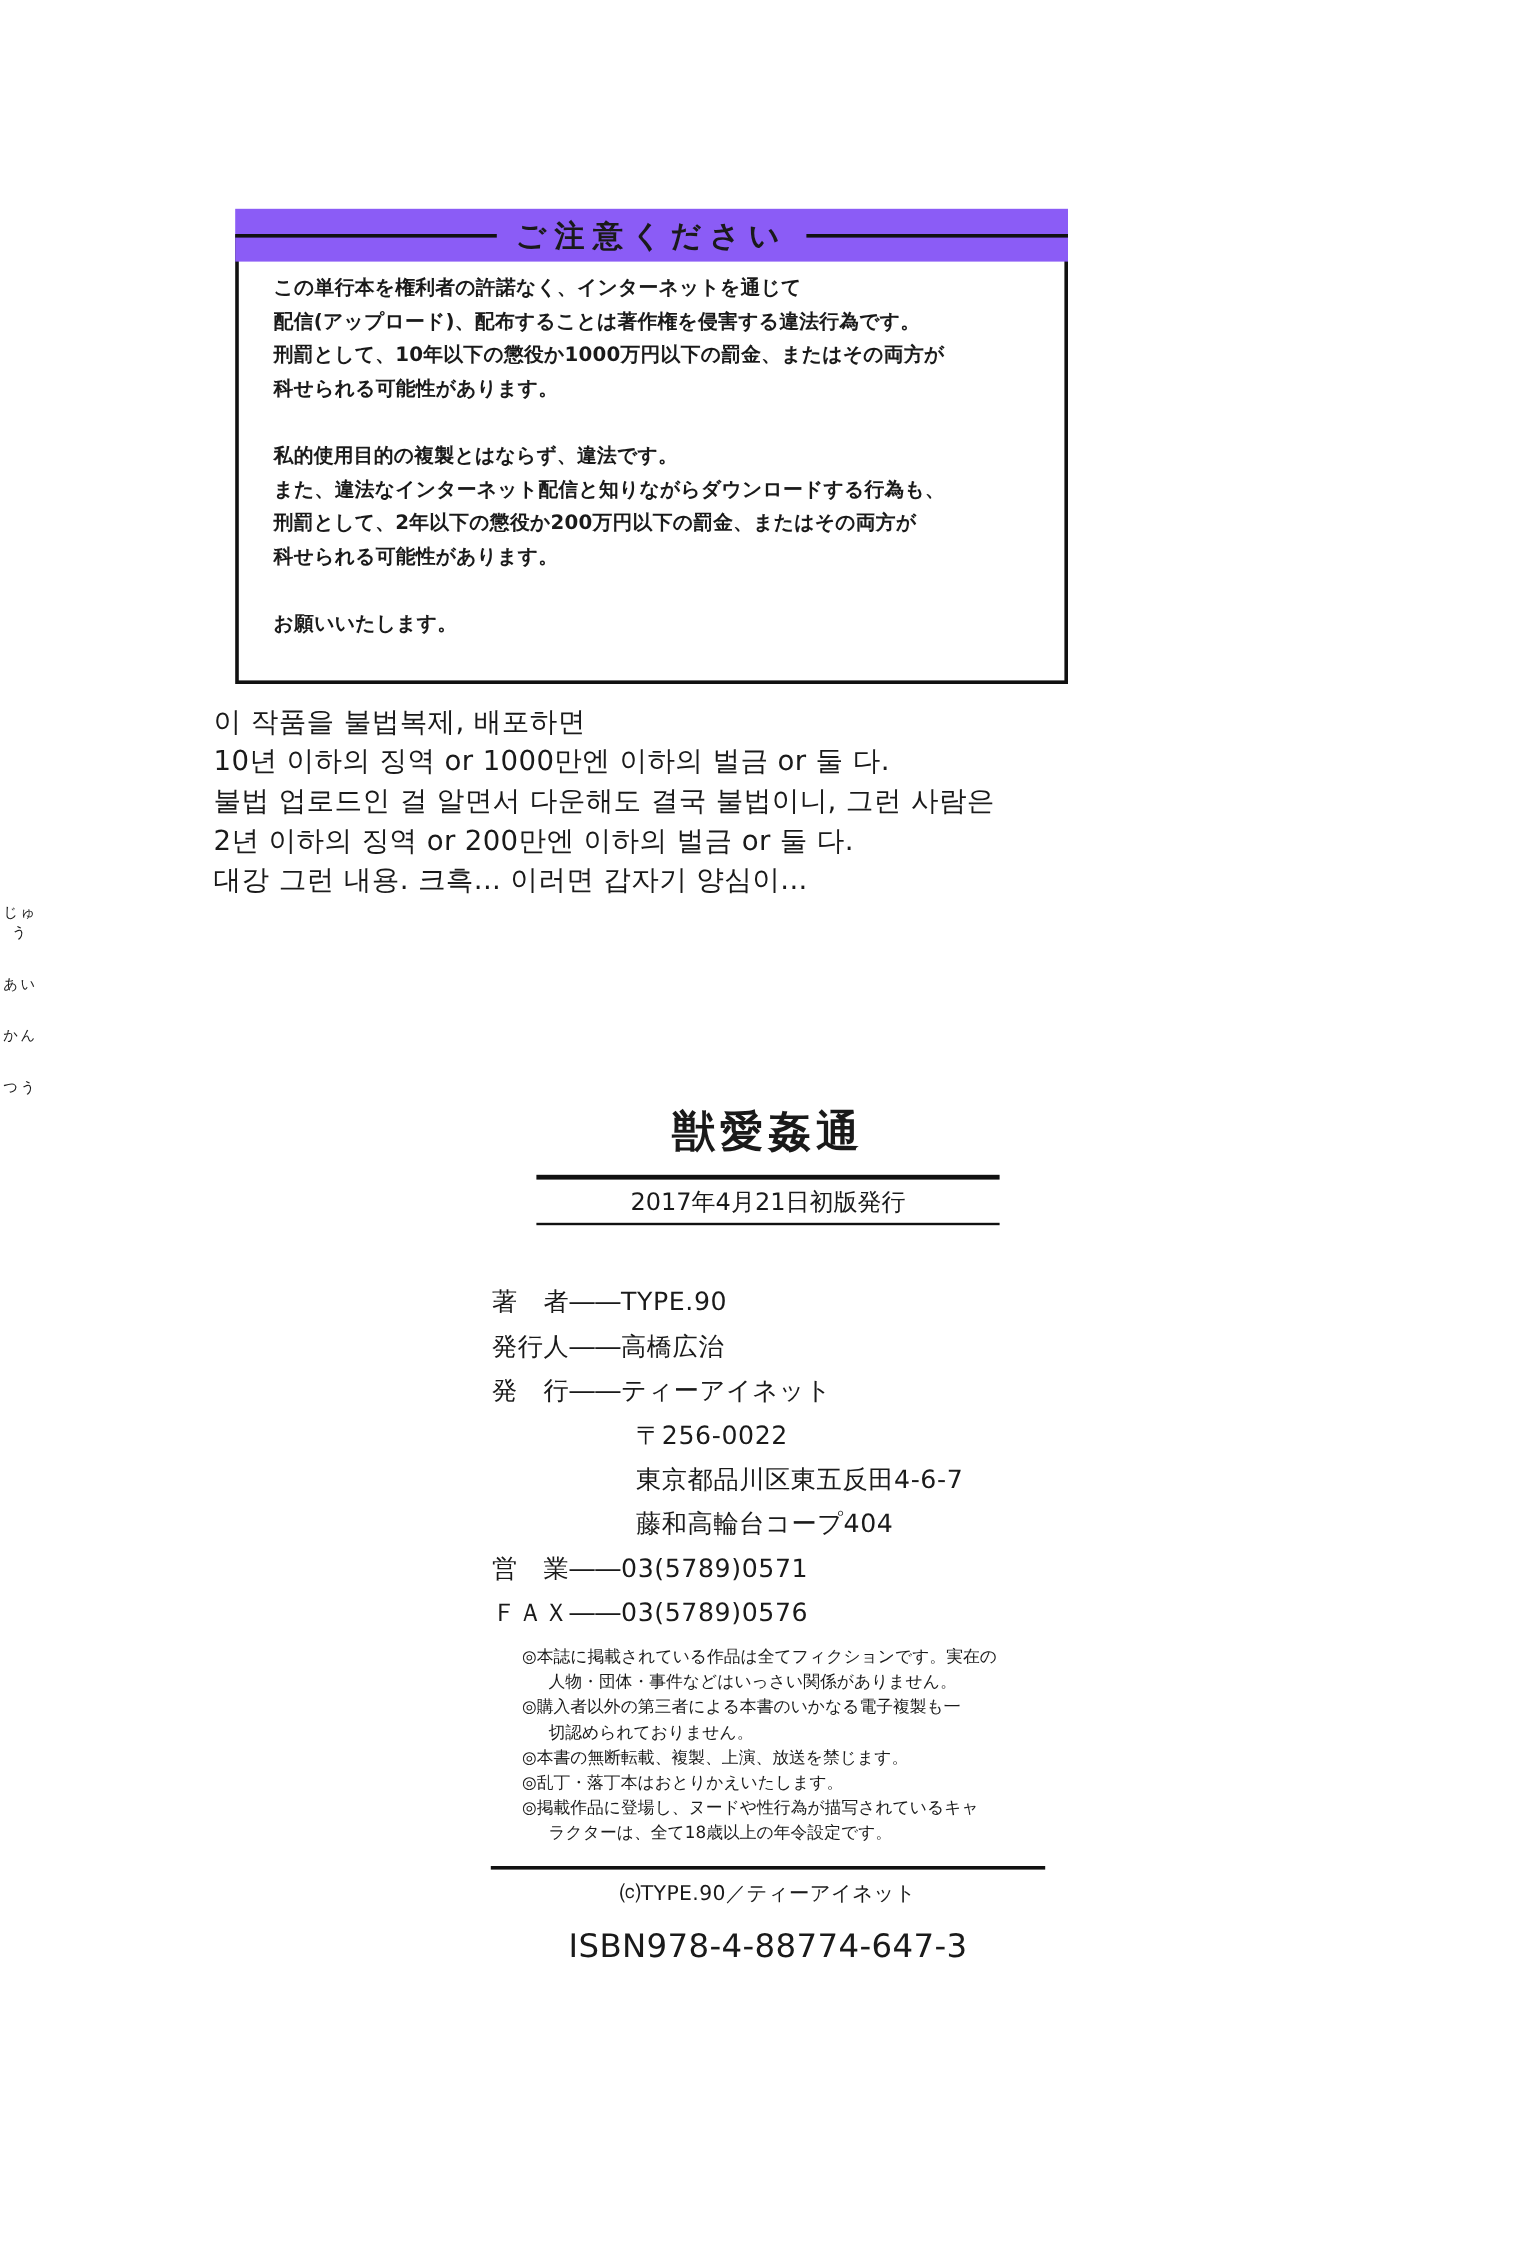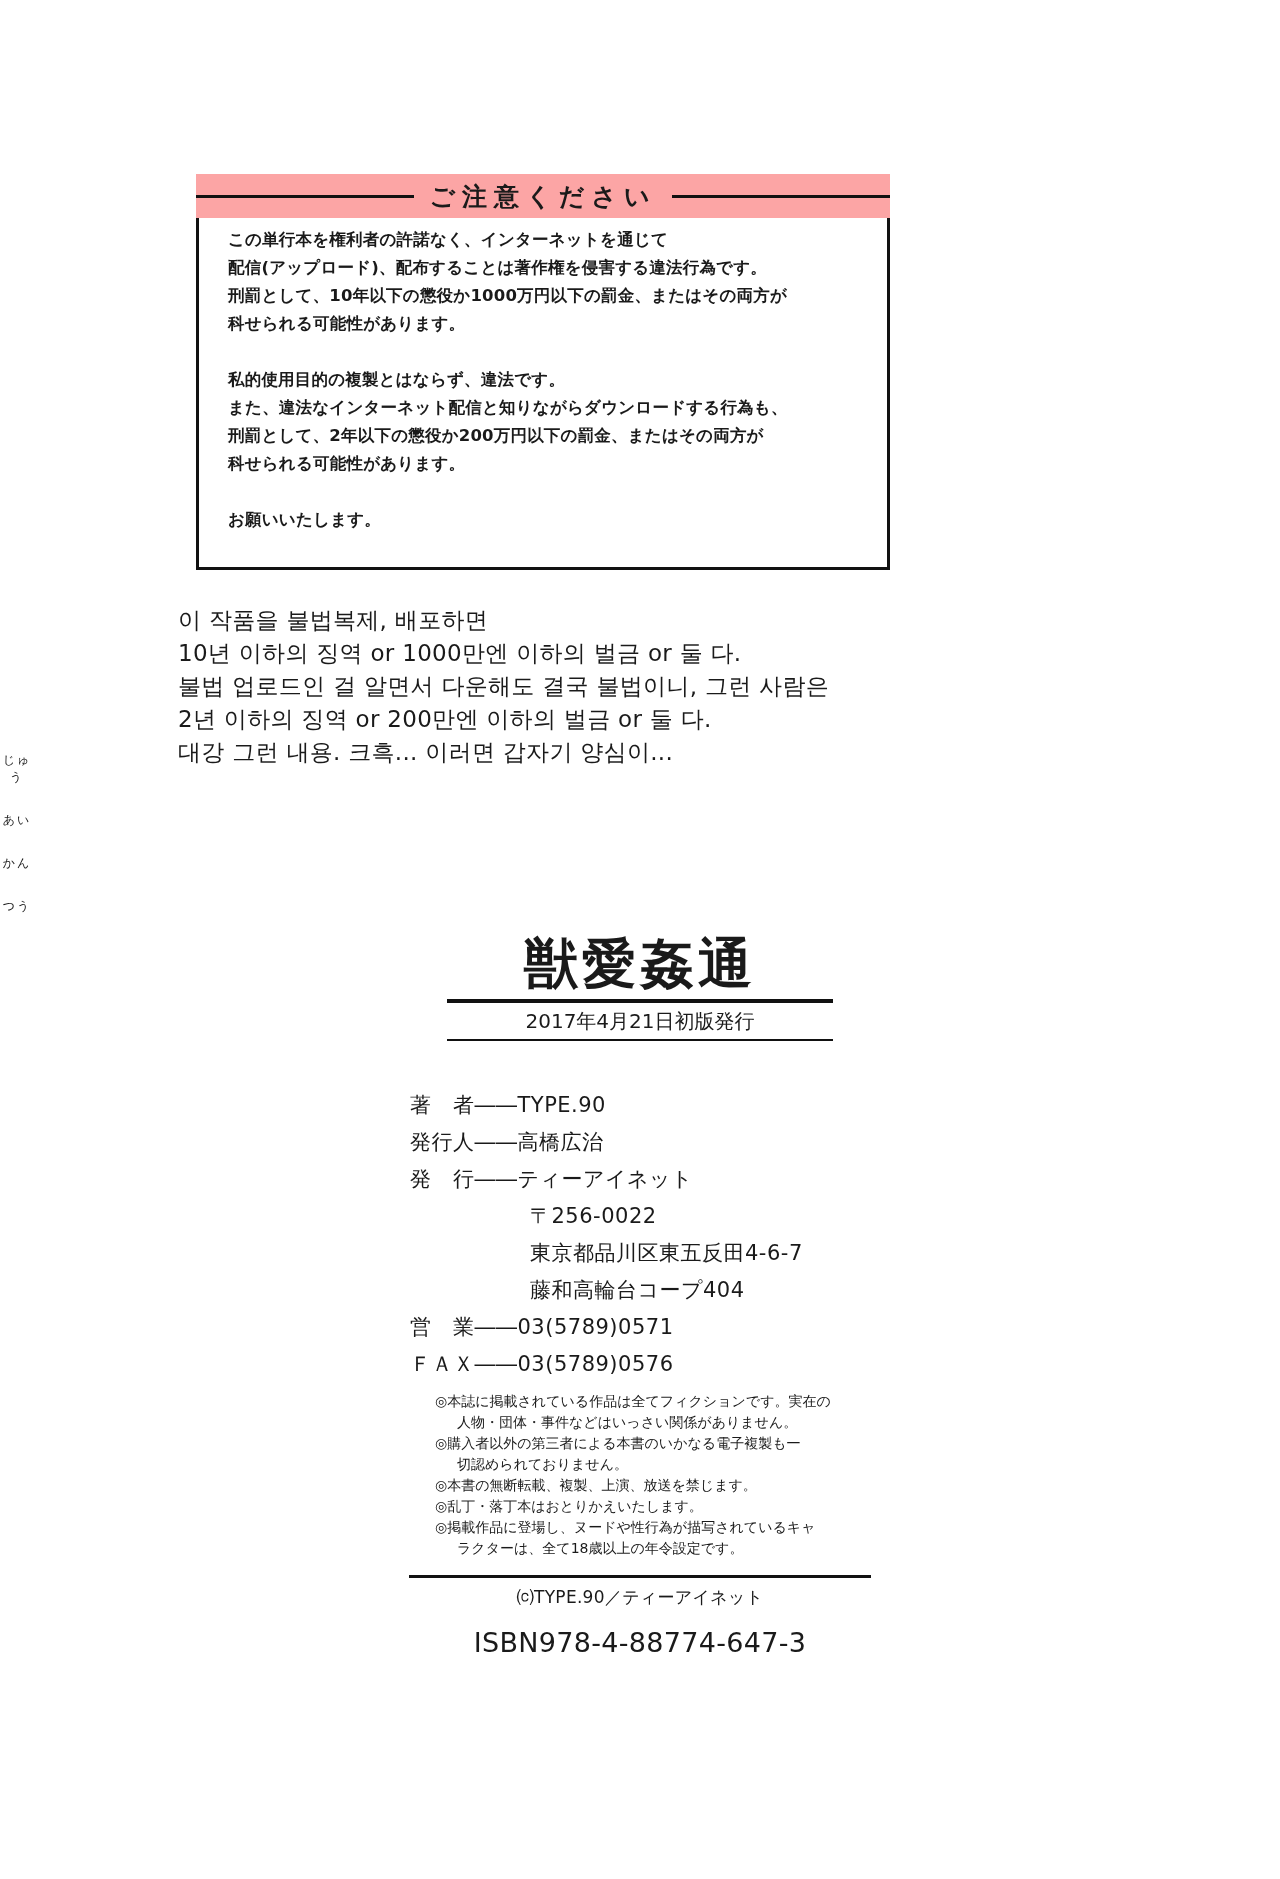--- a/index.html
+++ b/index.html
@@ -28,21 +28,21 @@
   }
   .notice-title-wrap {
     position: absolute;
     left: 196px;
     top: 174px;
     width: 694px;
     height: 44px;
     display: flex;
     align-items: center;
     justify-content: center;
-    background: #fca5a5;
+    background: #8b5cf6;
   }
   .notice-title-wrap .rule {
     flex: 1 1 auto;
     height: 3px;
     background: #111;
   }
   .notice-title {
     font-size: 25px;
     letter-spacing: 7px;
     font-weight: 700;
@@ -65,21 +65,21 @@
     font-family: "DejaVu Sans", sans-serif;
   }
   .notice-body .gap {
     height: 28px;
   }
 
   
   .ko-note {
     position: absolute;
     left: 178px;
-    top: 604px;
+    top: 586px;
     width: 820px;
   }
   .ko-note p {
     margin: 0;
     font-size: 23px;
     line-height: 33px;
     font-family: "DejaVu Sans", sans-serif;
     letter-spacing: 0.3px;
   }
 
@@ -96,26 +96,25 @@
     justify-content: center;
     gap: 26px;
     font-size: 12px;
     letter-spacing: 2px;
     font-family: "DejaVu Sans", sans-serif;
     margin-bottom: -2px;
     flex-direction: column;
   }
   .ruby-row span { width: 34px; }
   .big-title {
-    font-size: 54px;
+    font-size: 36px;
     font-weight: 700;
     letter-spacing: 4px;
     font-family: "DejaVu Sans", sans-serif;
     line-height: 62px;
-    margin-top: 20px;
   }
   .rule-thick {
     width: 386px;
     height: 4px;
     background: #111;
     margin: 4px auto 0 auto;
   }
   .pubdate {
     font-size: 20px;
     font-family: "DejaVu Sans", sans-serif;

